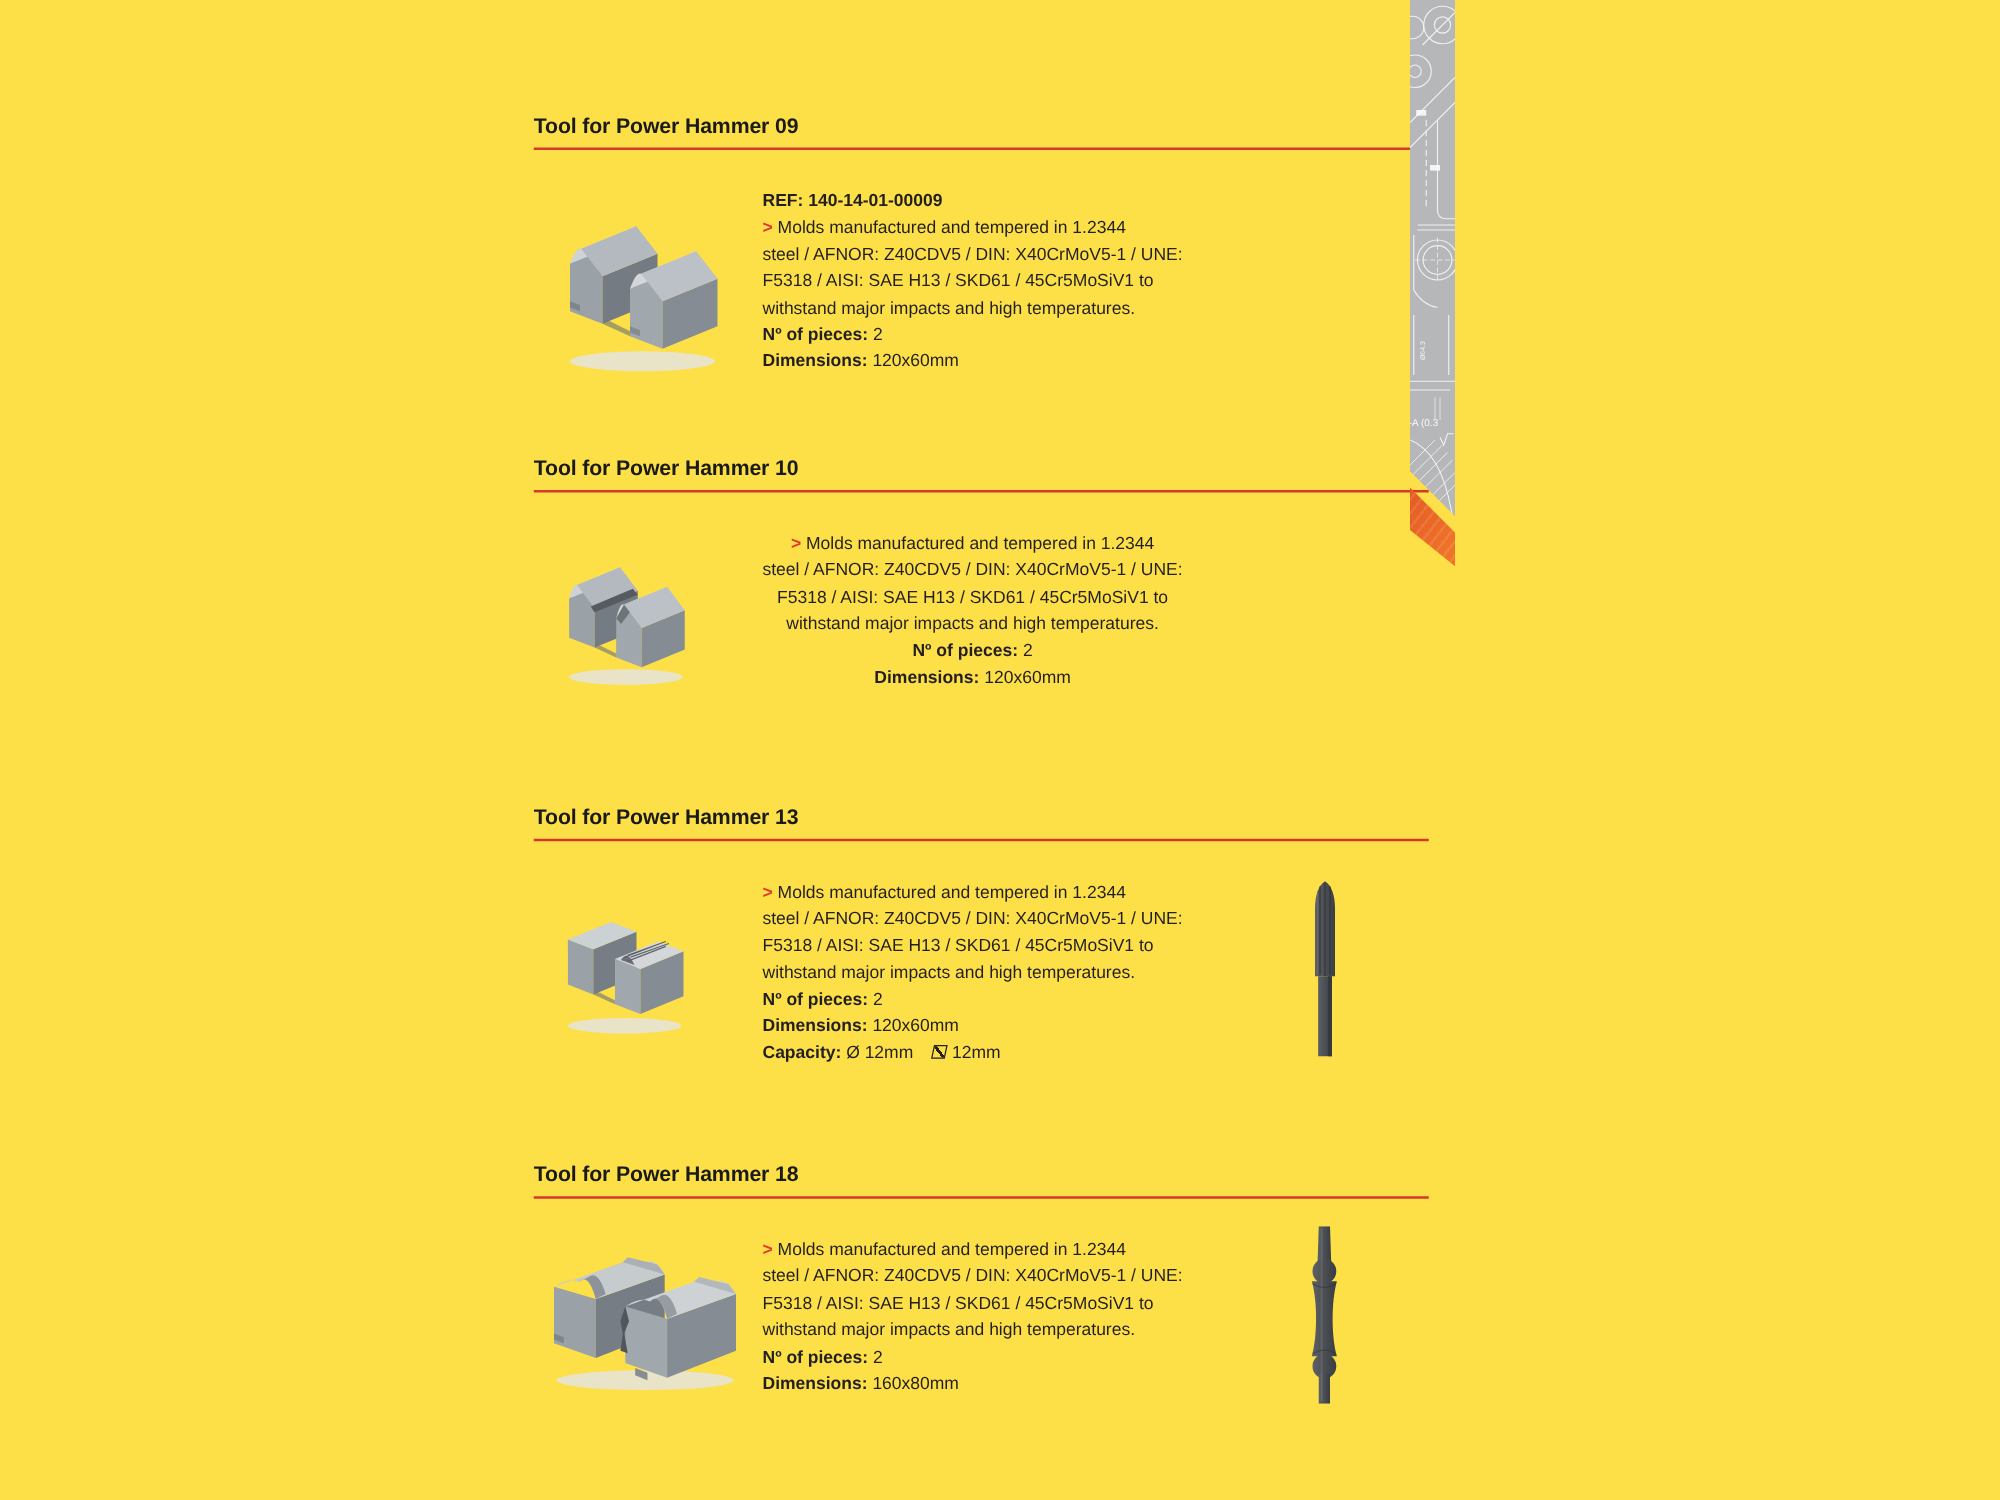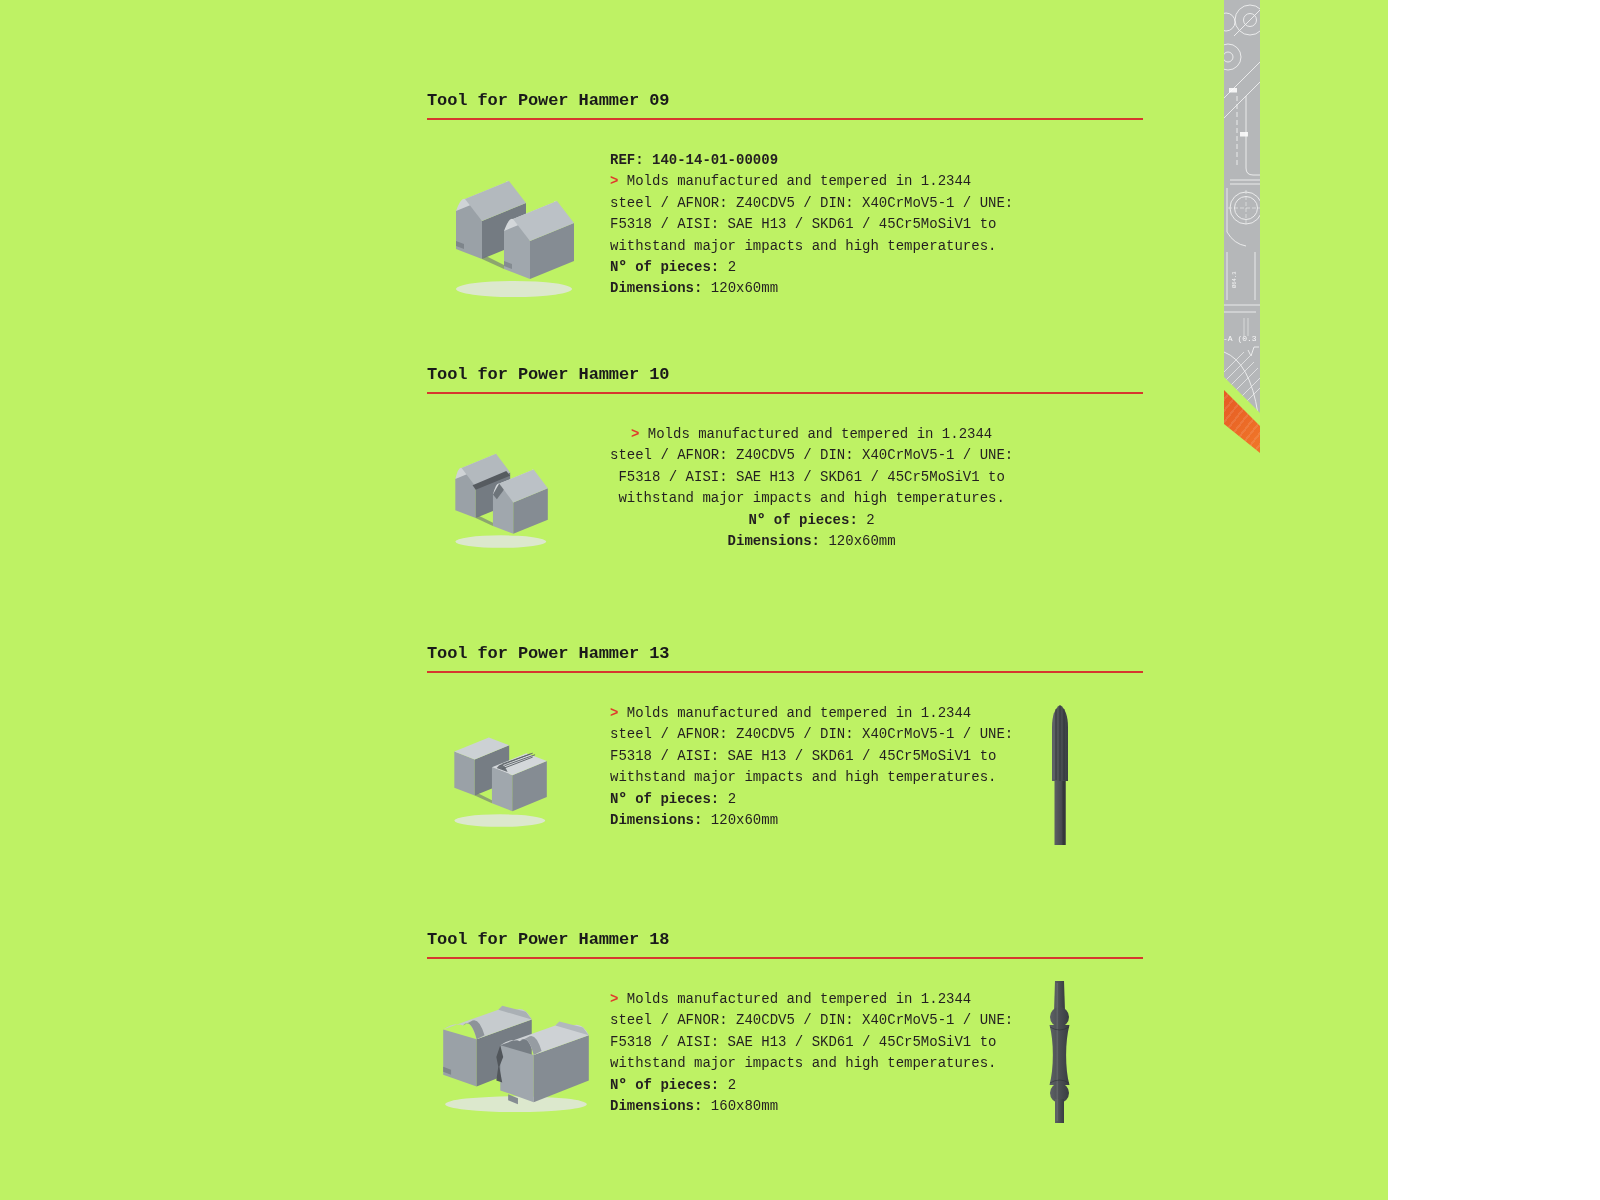--- a/index.html
+++ b/index.html
@@ -1,37 +1,37 @@
 <!DOCTYPE html>
 <html><head>
 <meta charset="utf-8">
 <style>
   html,body{margin:0;padding:0;background:#ffffff;}
   #page{
-    position:relative;width:1388px;height:1200px;background:#bef264;overflow:hidden;
-    font-family:Liberation Mono, monospace;color:#231f20;
+    position:relative;width:1600px;height:1200px;background:#fde047;overflow:hidden;
+    font-family:Liberation Sans, sans-serif;color:#231f20;
   }
   .section{position:absolute;left:427px;width:740px;}
   .sec-title{
     position:absolute;left:0;top:0;font-size:17px;font-weight:bold;color:#1a1a1a;
     letter-spacing:-0.1px;white-space:nowrap;
   }
   .sec-rule{position:absolute;left:0;top:27px;width:716px;height:2px;background:#d6382e;}
   .textblock{position:absolute;left:183px;top:59px;font-size:14px;line-height:21.4px;}
   .tline{white-space:nowrap;}
   .b{font-weight:bold;}
   .bullet{color:#e03a2c;font-weight:bold;}
   .prod-img{position:absolute;}
   .acc-img{position:absolute;}
   .sq-icon{
     display:inline-block;width:9px;height:9px;border:1.5px solid #231f20;
     margin:0 5px -1px 15px;transform:skewX(-12deg);
     background:linear-gradient(45deg, transparent 42%, #231f20 42%, #231f20 58%, transparent 58%);
   }
-  #side-strip{position:absolute;left:1224px;top:0;width:36px;height:456px;}
+  #side-strip{position:absolute;left:1128px;top:0;width:36px;height:456px;}
   #side-strip svg{position:absolute;left:0;top:0;}
   #red-chevron{
     position:absolute;left:0;top:0;width:36px;height:456px;
     background:
       repeating-linear-gradient(128deg, rgba(255,255,255,0.10) 0 2px, transparent 2px 7px),
       linear-gradient(128deg,#a2211d 8%, #d52f1e 48%, #ef7428 96%);
     -webkit-clip-path:polygon(0 390px,36px 426px,36px 453px,0 424px);
     clip-path:polygon(0 390px,36px 426px,36px 453px,0 424px);
   }
 </style>
@@ -126,20 +126,21 @@
       <path d="M34,104 L56,114 L56,110 L38,101 Z" fill="#6a7177" opacity="0.6"></path>
     </svg>
 
     <div class="textblock">
       <div class="tline"><span class="bullet">&gt;</span> <span>Molds manufactured and tempered in 1.2344</span></div>
       <div class="tline">steel / AFNOR: Z40CDV5 / DIN: X40CrMoV5-1 / UNE:</div>
       <div class="tline">F5318 / AISI: SAE H13 / SKD61 / 45Cr5MoSiV1 to</div>
       <div class="tline">withstand major impacts and high temperatures.</div>
       <div class="tline"><span class="b">Nº of pieces:</span> <span>2</span></div>
       <div class="tline"><span class="b">Dimensions:</span> <span>120x60mm</span></div>
+      <div class="tline"><span class="b">Capacity:</span> <span>Ø 12mm</span><span class="sq-icon"></span><span>12mm</span></div>
     </div>
 
     <svg class="acc-img" style="left:621px;top:59px;" width="24" height="144" viewBox="0 0 24 144">
       <defs>
         <linearGradient id="gr1" x1="0" y1="0" x2="1" y2="0">
           <stop offset="0" stop-color="#5c6064"></stop>
             <stop offset="0.55" stop-color="#4a4e52"></stop>
             <stop offset="1" stop-color="#3a3e42"></stop>
         </linearGradient>
       </defs>

